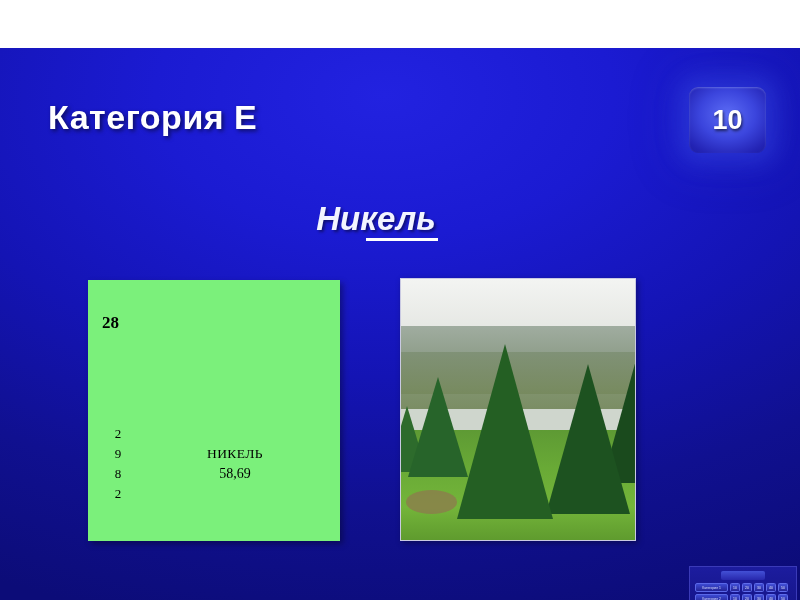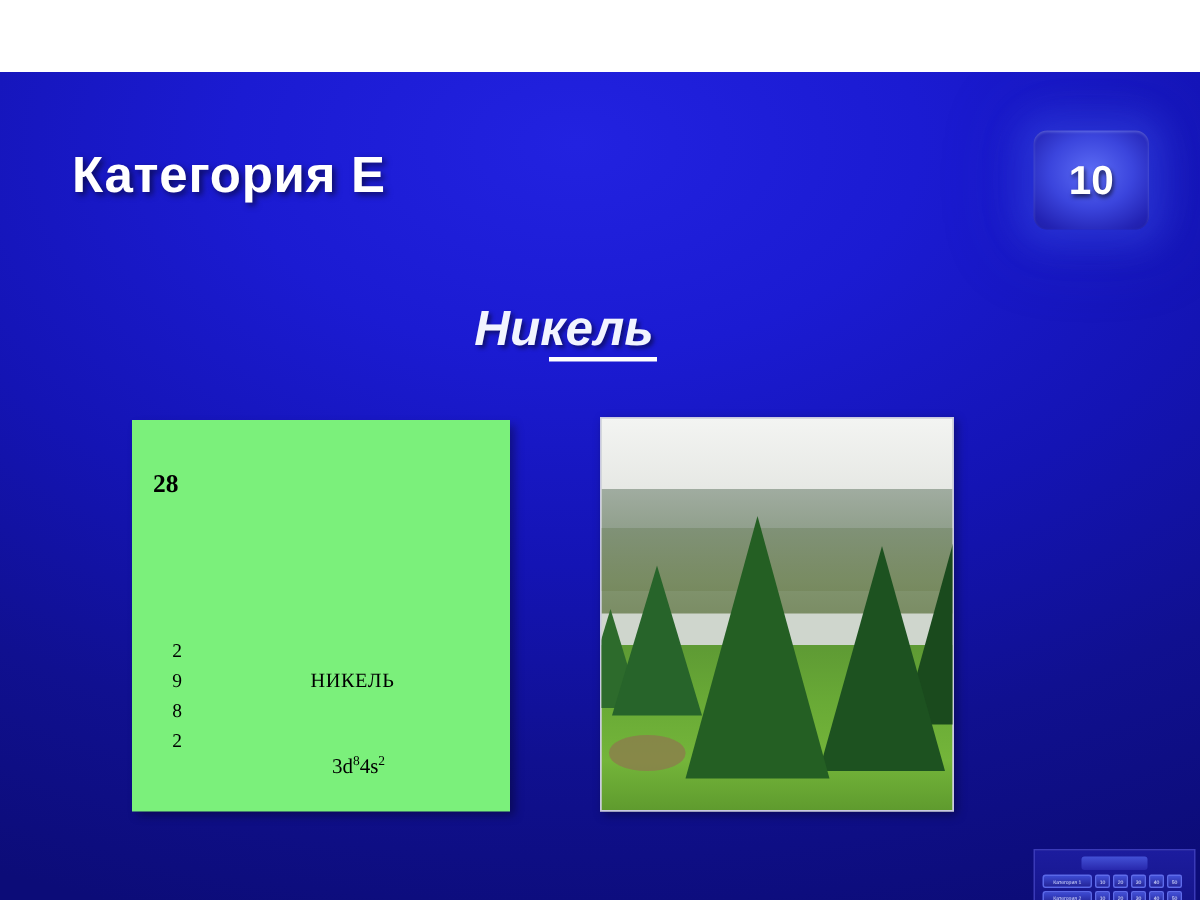--- a/index.html
+++ b/index.html
@@ -308,24 +308,22 @@
 
     <div id="element-shells">
       <div>2</div>
       <div>9</div>
       <div>8</div>
       <div>2</div>
     </div>
 
     <div id="element-name">НИКЕЛЬ</div>
 
-
-    <div id="element-config">
-      <span>3d</span><sup>8</sup><span>4s</span><sup>2</sup>
-    </div>
+    <div id="element-mass">58,69</div>
+
   </div>
 
   <div id="element-photo">
     <div class="photo-sky"></div>
     <div class="photo-hills"></div>
     <div class="photo-hills2"></div>
     <div class="photo-grass"></div>
     <div class="photo-dirt"></div>
     <div class="tree t-tiny"></div>
     <div class="tree t-left"></div>

